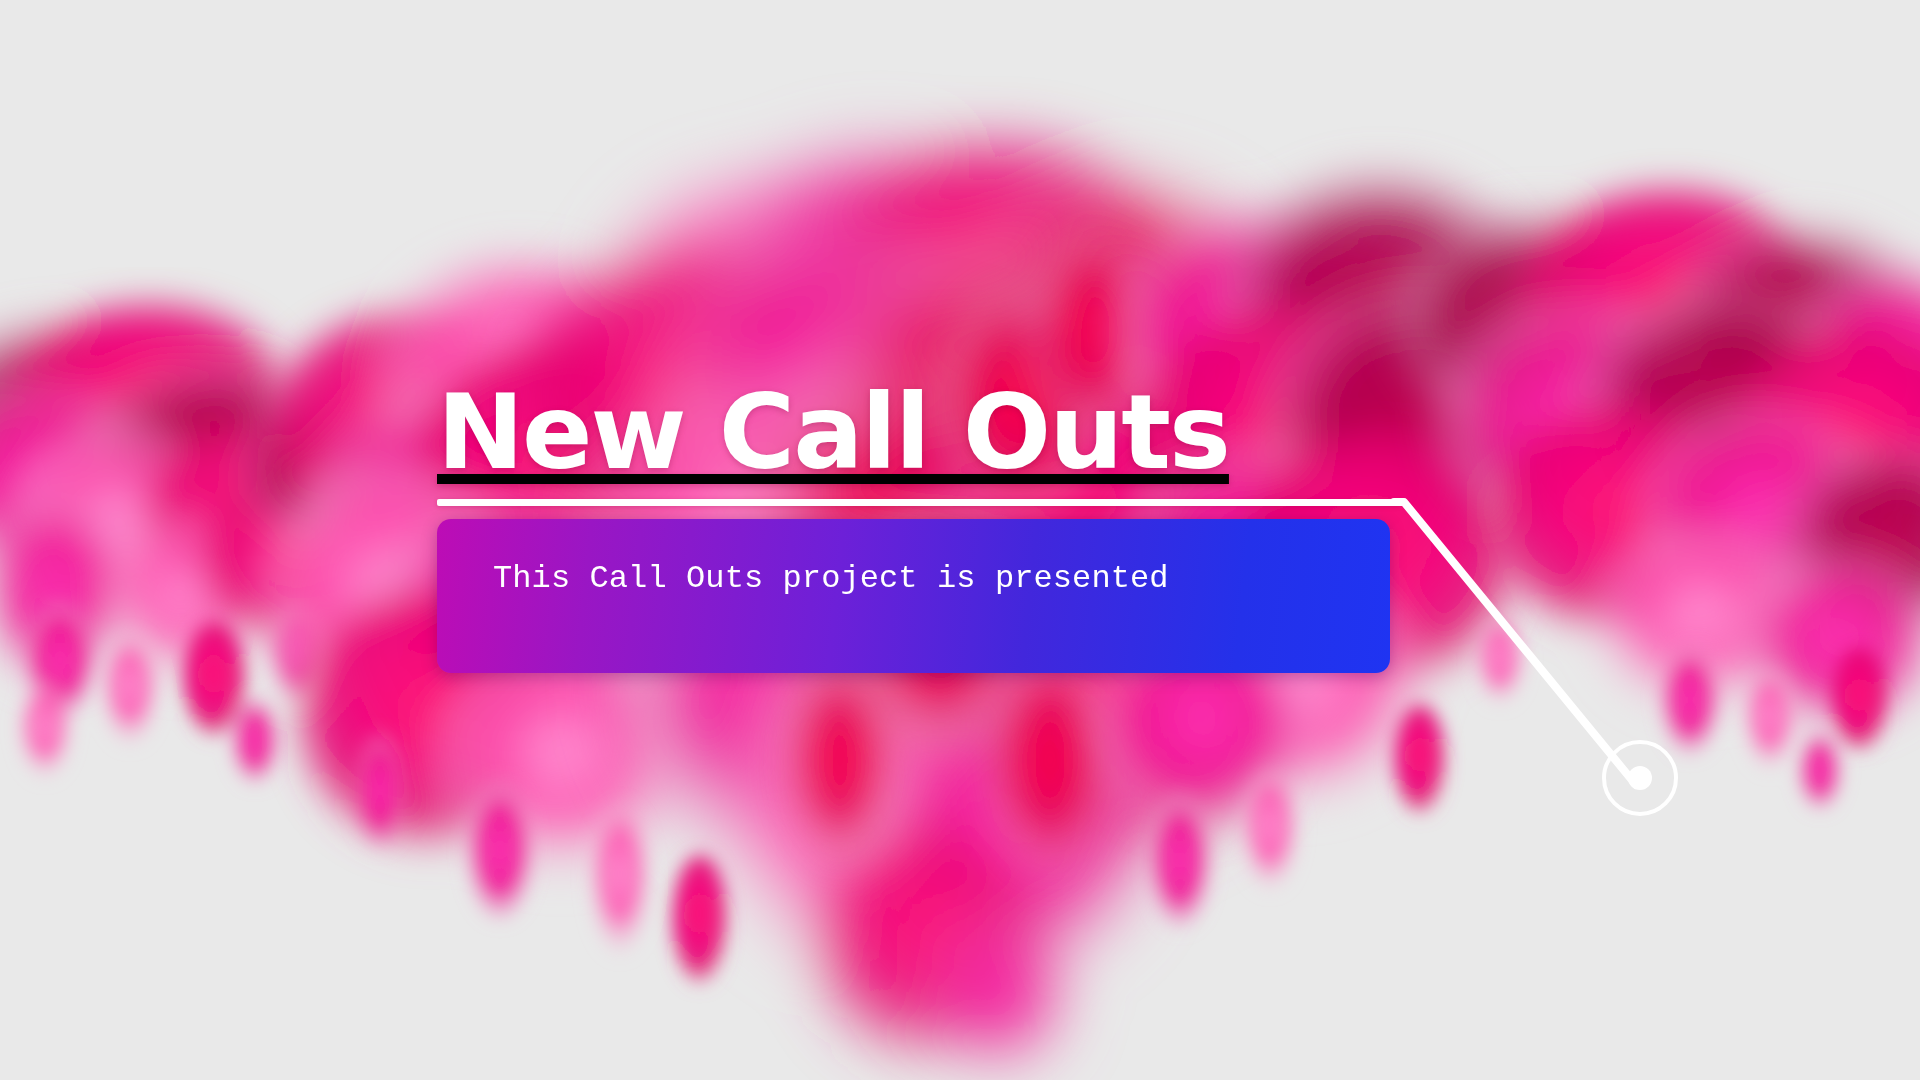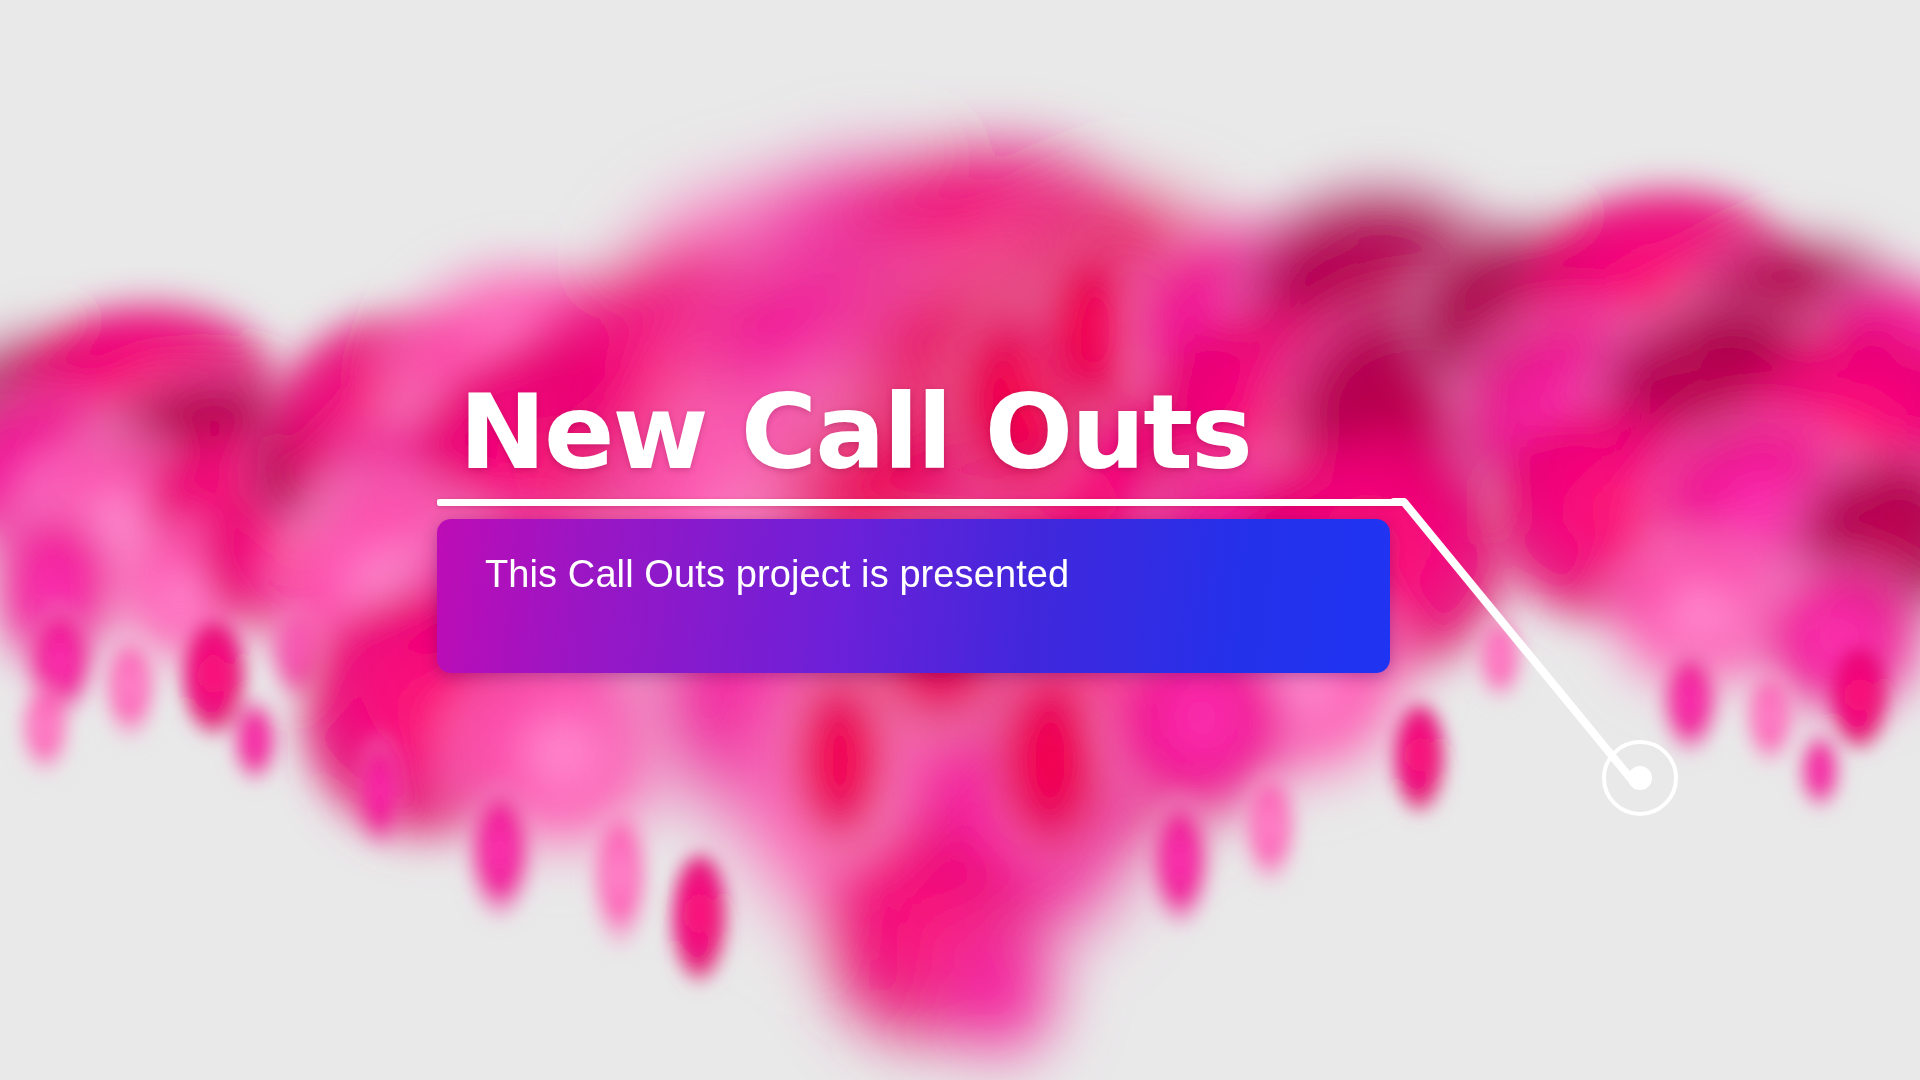--- a/index.html
+++ b/index.html
@@ -34,24 +34,25 @@
     position: absolute;
     left: 0;
     top: 0;
     width: 1920px;
     height: 1080px;
     pointer-events: none;
   }
 
   #title-block {
     position: absolute;
-    left: 459px;
+    left: 437px;
     top: 382px;
     width: 960px;
     pointer-events: auto;
+    text-decoration: underline;
   }
 
   #callout-title {
     margin: 0;
     font-family: "DejaVu Sans", "Liberation Sans", sans-serif;
     font-weight: 700;
     font-size: 104px;
     line-height: 0.98;
     letter-spacing: -2px;
     color: #ffffff;
@@ -121,24 +122,24 @@
                 #4227dc 62%,
                 #2431ea 84%,
                 #1f34f2 100%);
     box-shadow: 0 4px 16px rgba(60, 0, 90, 0.30);
     box-sizing: border-box;
     padding: 26px 0 0 40px;
     pointer-events: auto;
   }
 
   #description-panel .desc-line {
-    margin: 8px;
-    font-family: Liberation Sans, sans-serif;
+    margin: 16px;
+    font-family: Liberation Mono, monospace;
     font-weight: 400;
-    font-size: 38px;
+    font-size: 32px;
     line-height: 1.12;
     color: #ffffff;
     letter-spacing: 0.1px;
     white-space: nowrap;
   }
 </style>
 </head>
 <body>
 
 <div id="stage">

